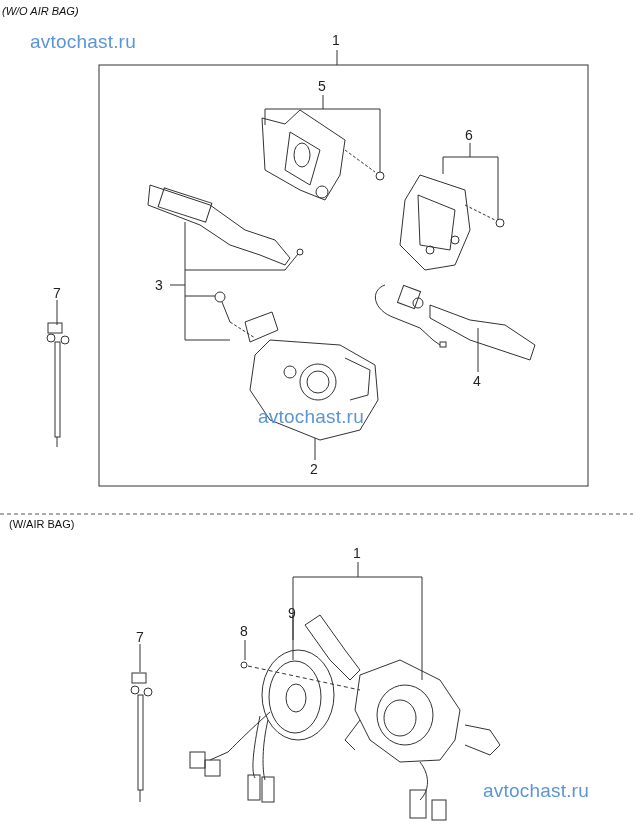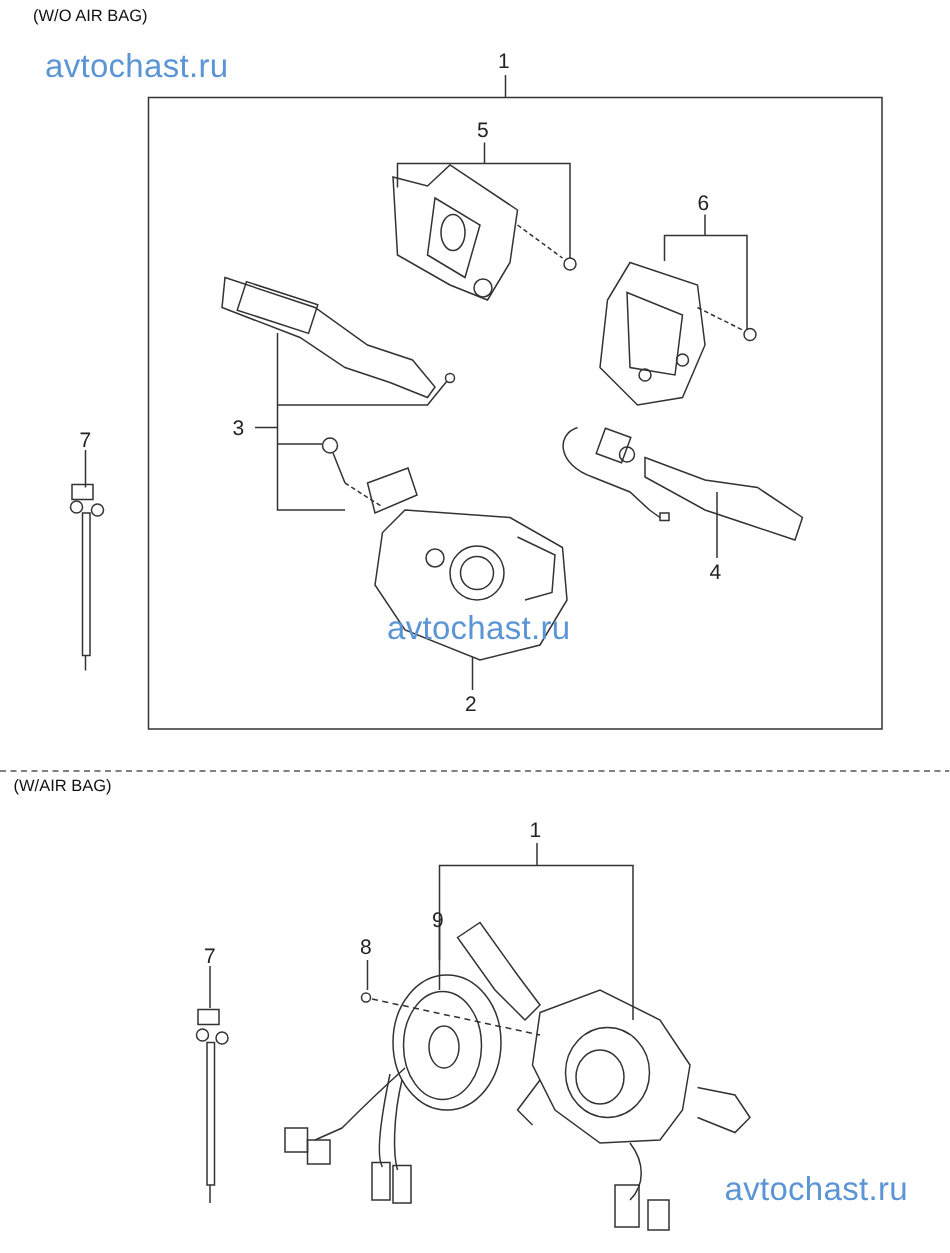--- a/index.html
+++ b/index.html
@@ -1,18 +1,18 @@
 <!DOCTYPE html>
 <html><head>
 <meta charset="utf-8">
 <style>
   html,body{margin:0;padding:0;background:#fff;}
   body{width:633px;height:835px;position:relative;overflow:hidden;font-family:"Liberation Sans",sans-serif;}
   .lbl{position:absolute;font-size:11px;color:#111;white-space:nowrap;}
-  .wm{position:absolute;font-size:22px;color:#5b95d6;white-space:nowrap;letter-spacing:0.2px;}
+  .wm{position:absolute;font-size:19px;color:#5b95d6;white-space:nowrap;letter-spacing:0.2px;}
   .num{position:absolute;font-size:14px;color:#222;line-height:1;}
   svg{position:absolute;left:0;top:0;}
 </style>
 </head>
 <body>
 
 <svg width="633" height="835" viewBox="0 0 633 835">
   <g fill="none" stroke="#333" stroke-width="1">
 
     <rect x="99" y="65" width="489" height="421"></rect>
@@ -129,21 +129,21 @@
       <ellipse cx="400" cy="718" rx="16" ry="18"></ellipse>
       <path d="M465,725 L490,730 L500,745 L490,755 L465,745"></path>
       <path d="M360,720 L345,740 L355,750"></path>
       <path d="M420,762 C430,775 430,790 420,800"></path>
       <rect x="410" y="790" width="16" height="28"></rect>
       <rect x="432" y="800" width="14" height="20"></rect>
     </g>
   </g>
 </svg>
 
-<div class="lbl" style="left:22px;top:5px;">(W/O AIR BAG)</div>
+<div class="lbl" style="left:2px;top:5px;font-style:italic;">(W/O AIR BAG)</div>
 <div class="wm" style="left:30px;top:31px;">avtochast.ru</div>
 
 <div class="num" style="left:332px;top:33px;">1</div>
 <div class="num" style="left:318px;top:79px;">5</div>
 <div class="num" style="left:465px;top:128px;">6</div>
 <div class="num" style="left:155px;top:278px;">3</div>
 <div class="num" style="left:473px;top:374px;">4</div>
 <div class="num" style="left:310px;top:462px;">2</div>
 <div class="num" style="left:53px;top:286px;">7</div>
 <div class="wm" style="left:258px;top:406px;">avtochast.ru</div>

